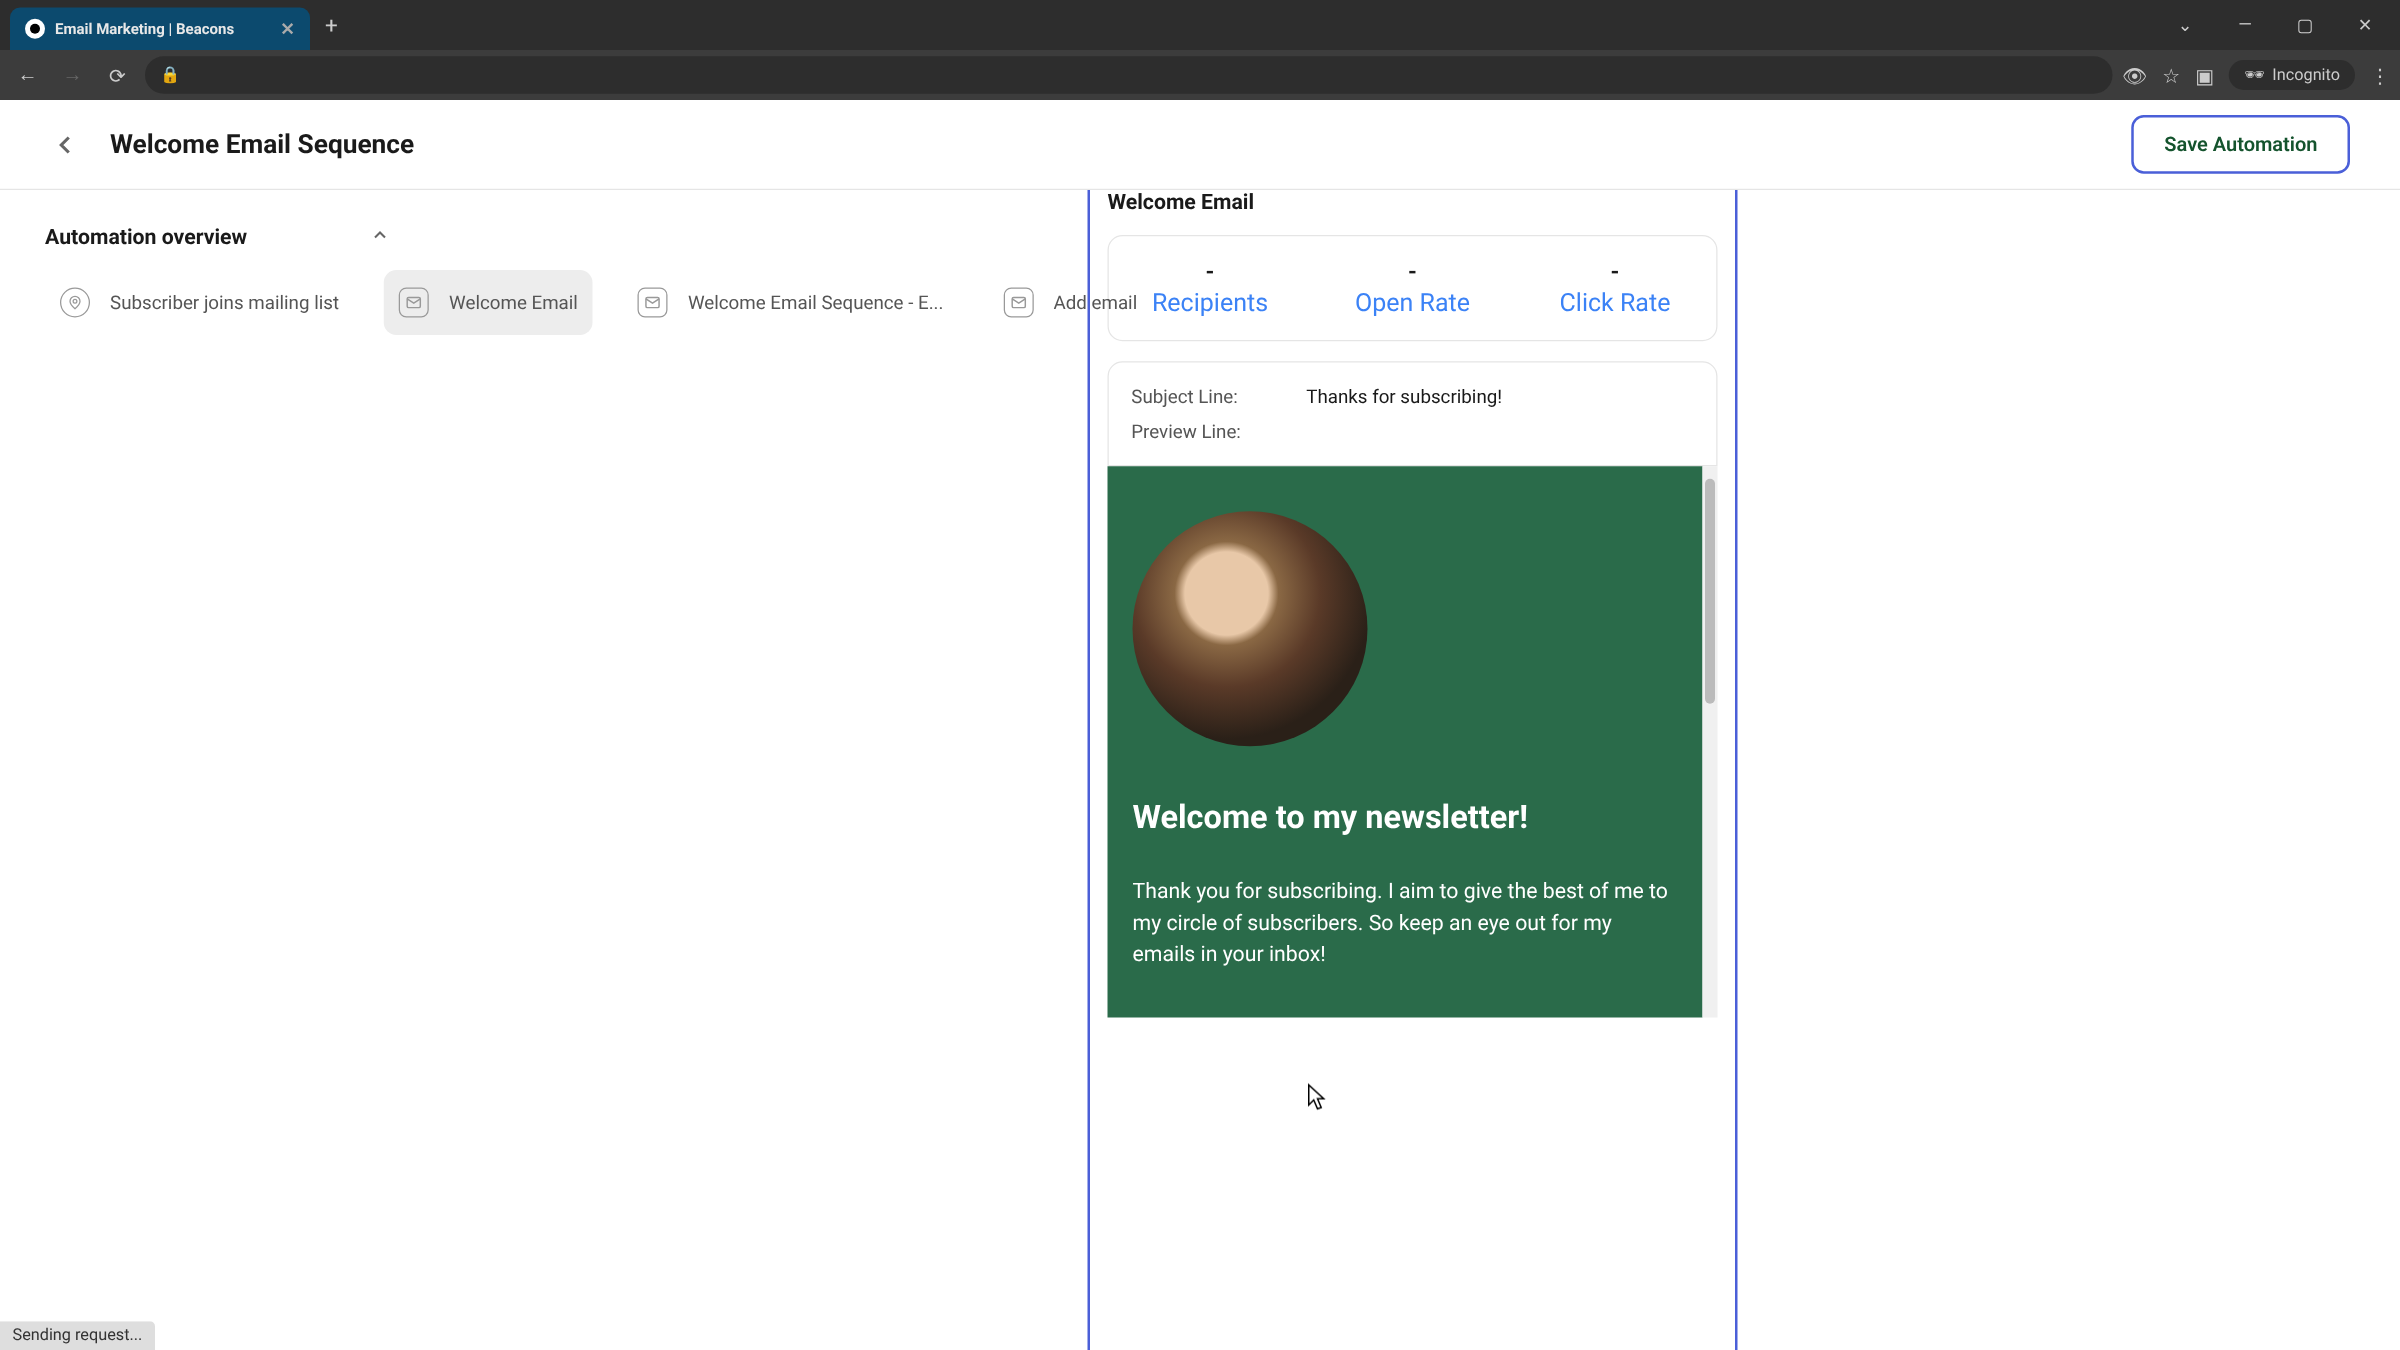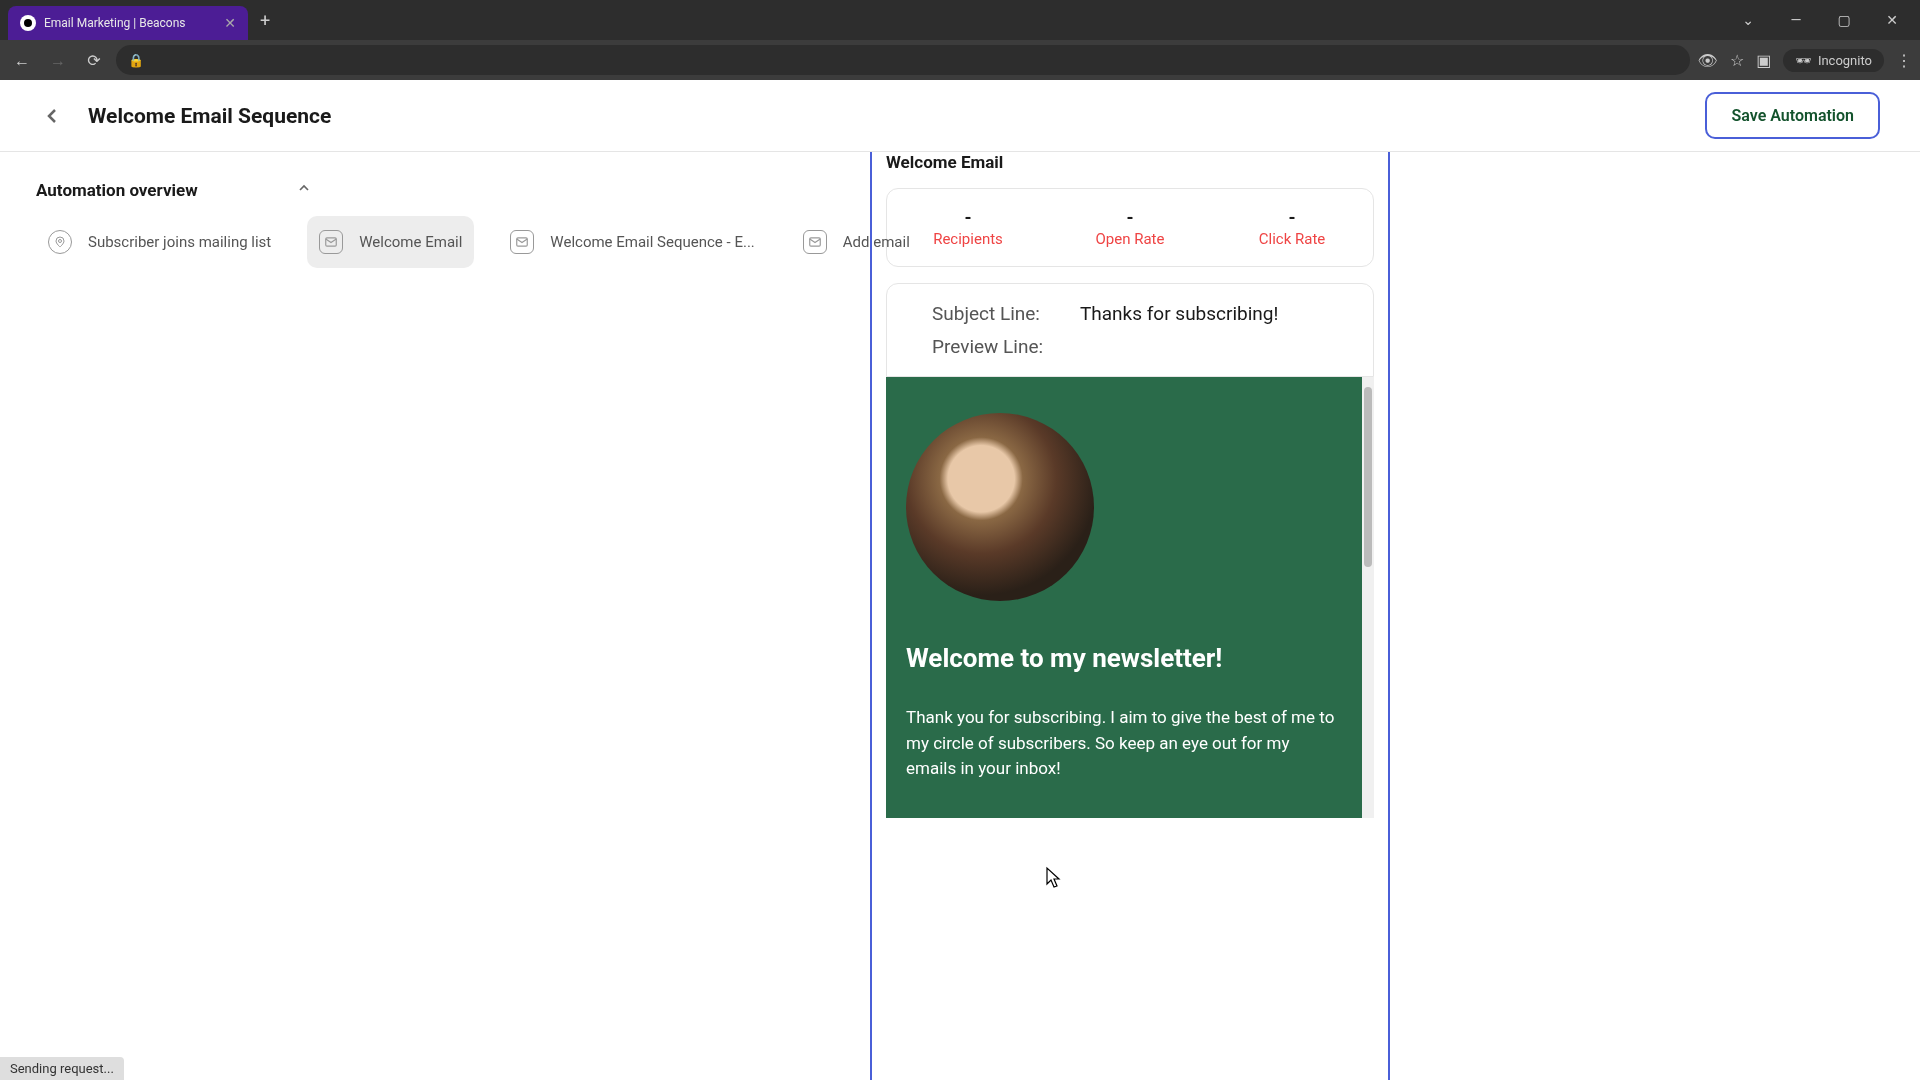--- a/index.html
+++ b/index.html
@@ -1,19 +1,19 @@
 <!DOCTYPE html>
 <html><head>
   <meta charset="utf-8">
   <style>
     * { margin: 0; padding: 0; box-sizing: border-box; font-family: -apple-system, BlinkMacSystemFont, 'Segoe UI', Roboto, sans-serif; }
     body { background: #fff; overflow: hidden; }
     
     .chrome-bar { background: #2d2d2d; height: 40px; display: flex; align-items: center; color: #fff; }
-    .tab { background: #4c1d95; height: 34px; margin-top: 6px; margin-left: 8px; border-radius: 8px 8px 0 0; display: flex; align-items: center; padding: 0 12px; gap: 8px; min-width: 240px; }
+    .tab { background: #0c4a6e; height: 34px; margin-top: 6px; margin-left: 8px; border-radius: 8px 8px 0 0; display: flex; align-items: center; padding: 0 12px; gap: 8px; min-width: 240px; font-weight: bold; }
     .tab-favicon { width: 16px; height: 16px; background: #fff; border-radius: 50%; display: flex; align-items: center; justify-content: center; }
     .tab-favicon svg { width: 10px; height: 10px; }
     .tab-title { font-size: 12px; color: #e8e8e8; flex: 1; }
     .tab-close { color: #aaa; font-size: 14px; cursor: pointer; }
     .new-tab { color: #ccc; font-size: 18px; margin-left: 12px; cursor: pointer; }
     .window-controls { margin-left: auto; display: flex; gap: 8px; padding-right: 8px; }
     .win-ctrl { width: 40px; height: 30px; display: flex; align-items: center; justify-content: center; color: #ccc; cursor: pointer; font-size: 14px; }
     
     .url-bar { background: #3c3c3c; height: 40px; display: flex; align-items: center; padding: 0 8px; gap: 8px; }
     .nav-btn { width: 28px; height: 28px; display: flex; align-items: center; justify-content: center; color: #ccc; cursor: pointer; border-radius: 50%; }
@@ -40,23 +40,23 @@
     .step-label { font-size: 15px; color: #555; white-space: nowrap; overflow: hidden; text-overflow: ellipsis; }
     .step-connector { width: 1px; height: 20px; background: #ccc; margin-left: 24px; }
     
     .content { flex: 1; display: flex; justify-content: center; overflow-y: auto; padding-top: 0; }
     .email-card { width: 520px; border-left: 2px solid #4a5fd8; border-right: 2px solid #4a5fd8; padding: 0 14px; }
     .email-count { color: #999; font-size: 15px; margin-bottom: 6px; }
     .email-name { font-size: 17px; font-weight: 700; color: #1a1a1a; margin-bottom: 16px; }
     .stats-row { display: flex; border: 1px solid #e5e5e5; border-radius: 12px; padding: 18px 0; margin-bottom: 16px; }
     .stat { flex: 1; text-align: center; }
     .stat-value { font-size: 18px; font-weight: 700; color: #1a1a1a; margin-bottom: 2px; }
-    .stat-label { font-size: 15px; color: #ef4444; }
+    .stat-label { font-size: 20px; color: #3b82f6; }
     .meta-box { border: 1px solid #e5e5e5; border-radius: 12px 12px 0 0; padding: 18px; }
-    .meta-row { display: flex; gap: 40px; margin-bottom: 10px; font-size: 19px; margin-left: 27px; }
+    .meta-row { display: flex; gap: 40px; margin-bottom: 10px; font-size: 15px; }
     .meta-row:last-child { margin-bottom: 0; }
     .meta-label { color: #555; min-width: 100px; }
     .meta-value { color: #1a1a1a; }
     .preview-wrap { position: relative; display: flex; }
     .preview { flex: 1; background: #2a6b4a; padding: 36px 20px; min-height: 440px; }
     .avatar { width: 188px; height: 188px; border-radius: 50%; background: radial-gradient(circle at 40% 35%, #e8c8a8 0%, #e8c8a8 20%, #8a6844 25%, #5a3a28 45%, #2a2018 70%); margin-bottom: 42px; }
     .preview-heading { color: #fff; font-size: 26px; font-weight: 700; margin-bottom: 32px; }
     .preview-body { color: #fff; font-size: 17px; line-height: 1.5; }
     .preview-scroll { width: 12px; background: #f0f0f0; position: relative; }
     .preview-thumb { position: absolute; top: 10px; left: 2px; right: 2px; height: 180px; background: #bbb; border-radius: 4px; }

